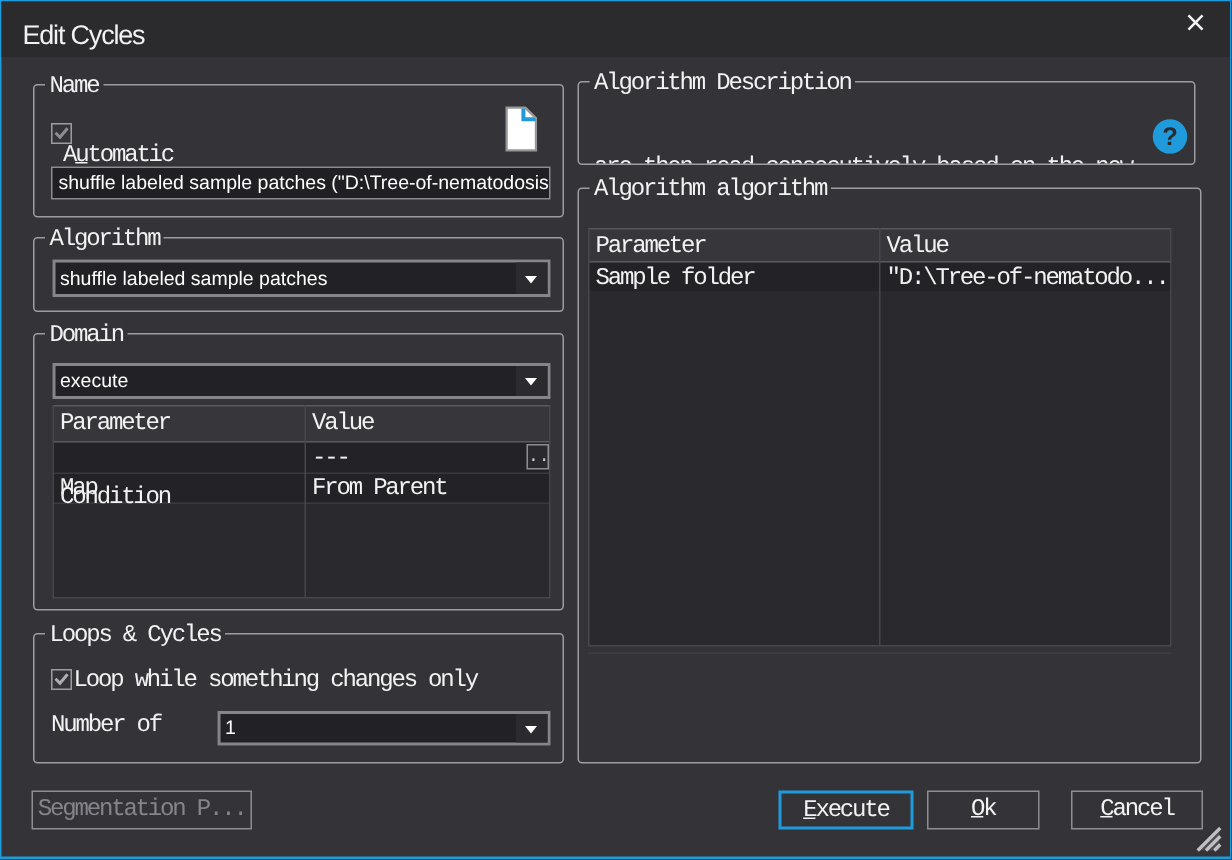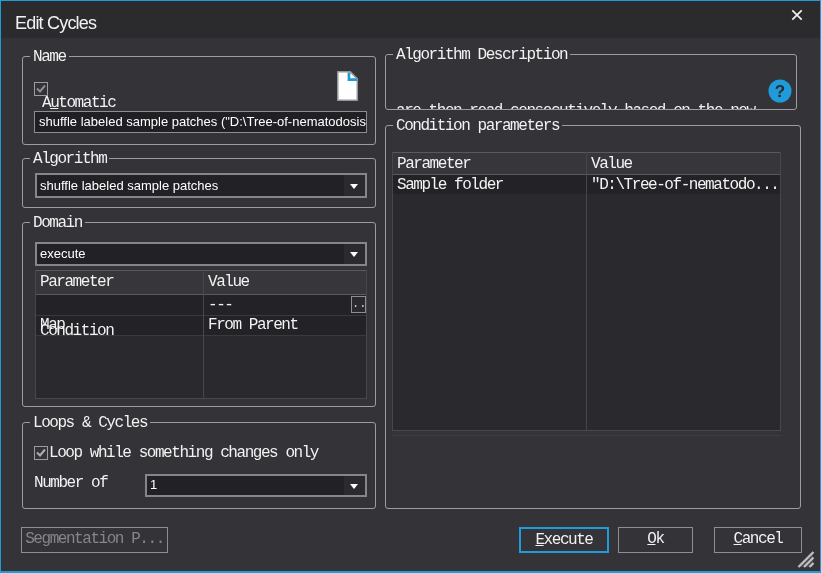--- a/index.html
+++ b/index.html
@@ -101,21 +101,21 @@
   </div>
 <div style="position:absolute;left:386px;top:55px;width:410px;height:54px;overflow:hidden;">
 <div class="m" style="left:10px;top:46px;">are then read consecutively based on the new</div>
 </div>
 <svg style="position:absolute;left:768px;top:79px" width="24" height="24" viewBox="0 0 24 24">
 <circle cx="12" cy="12" r="11.5" fill="#1f9bdb"></circle>
 <text x="12" y="17.5" font-family="Liberation Sans" font-size="17" font-weight="bold" fill="#2b2b2e" text-anchor="middle">?</text>
 </svg>
 
 <div class="grp" style="left:385px;top:125px;width:416px;height:384px;">
-    <span class="glb">Condition parameters</span>
+    <span class="glb">Algorithm algorithm</span>
   </div>
 <div style="position:absolute;left:392px;top:153px;width:389px;height:277px;background:#2a2a2e;"></div>
 <div style="position:absolute;left:392px;top:153px;width:389px;height:21px;background:#37373b;"></div>
 <div style="position:absolute;left:392px;top:175px;width:389px;height:19px;background:#232327;"></div>
 <div class="ln" style="left:392px;top:152px;width:389px;height:1px;background:#5a5a5e;"></div>
 <div class="ln" style="left:392px;top:174px;width:389px;height:1px;background:#5a5a5e;"></div>
 <div class="ln" style="left:392px;top:152px;width:1px;height:278px;"></div>
 <div class="ln" style="left:780px;top:152px;width:1px;height:278px;"></div>
 <div class="ln" style="left:392px;top:430px;width:389px;height:1px;"></div>
 <div class="ln" style="left:392px;top:435px;width:389px;height:1px;background:#3f3f43;"></div>

